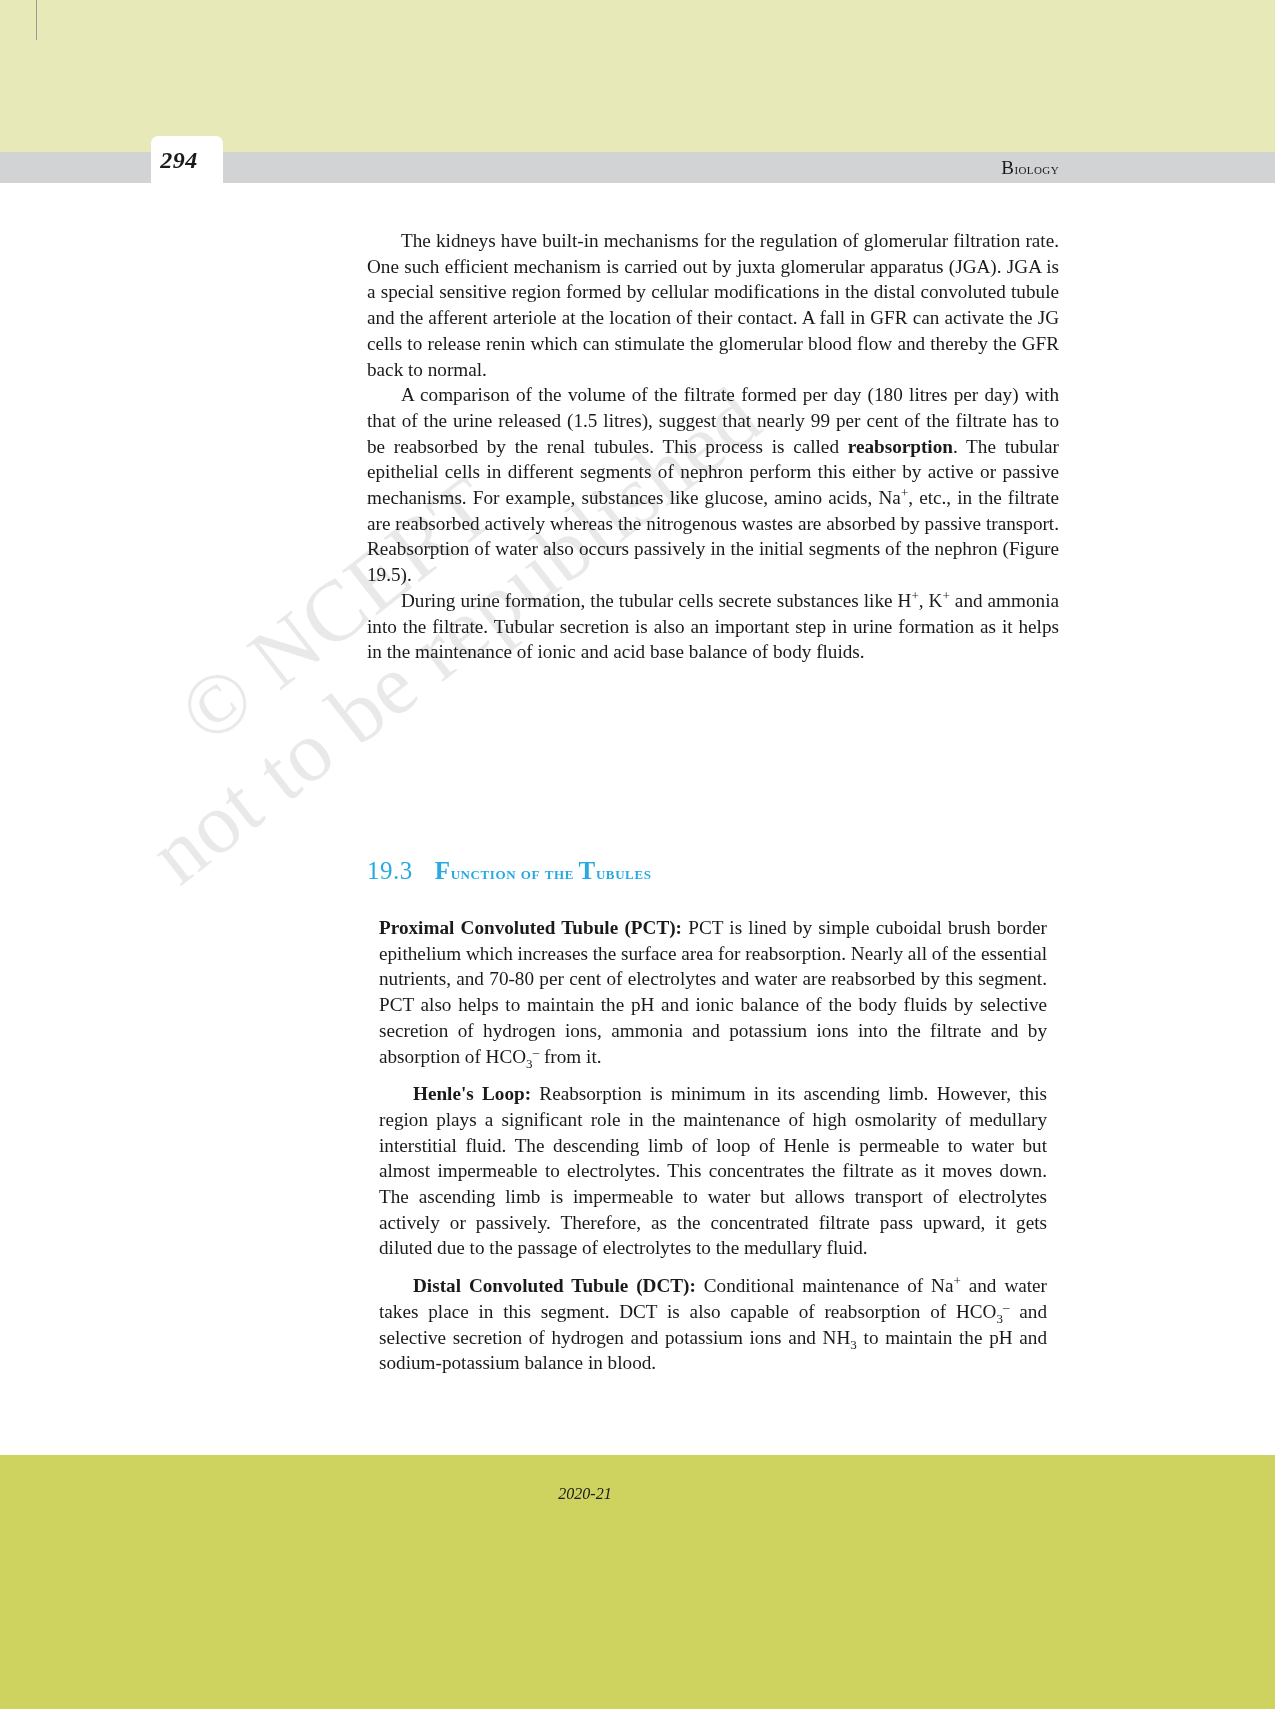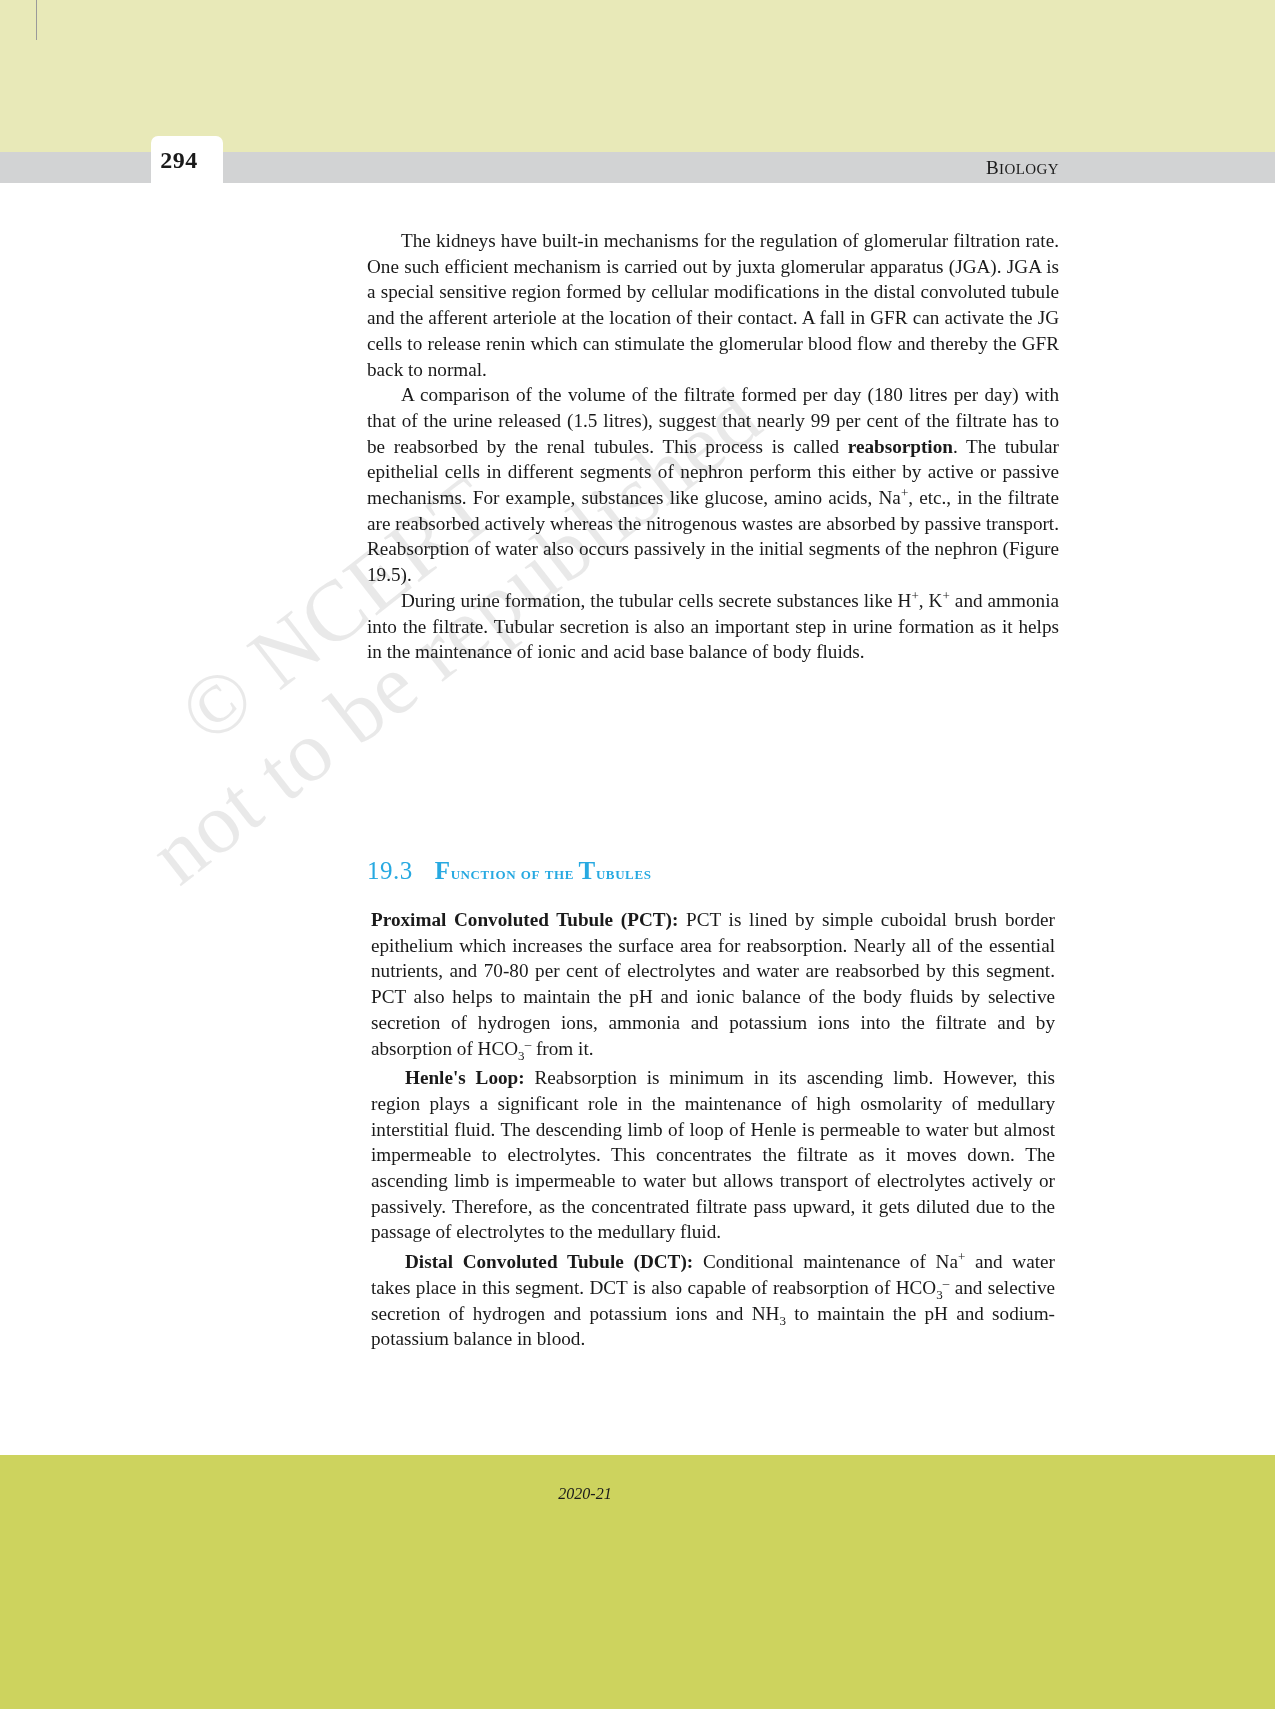--- a/index.html
+++ b/index.html
@@ -64,33 +64,34 @@
   .page-tab-num {
     position: absolute;
     left: 151px; top: 147px;
     width: 56px;
     text-align: center;
     font-family: "Liberation Serif", serif;
     font-weight: bold;
     font-size: 24px;
     color: #1a1a1a;
     letter-spacing: 0.5px;
+    font-style: italic;
   }
 
   
   .running-head {
     position: absolute;
     right: 216px; top: 157px;
     font-family: "Liberation Serif", serif;
     font-size: 19px;
     color: #1a1a1a;
     letter-spacing: 0.4px;
   }
   .running-head .small-caps-first { font-size: 19px; }
-  .running-head .small-caps-rest { font-size: 15px; }
+  .running-head .small-caps-rest { font-size: 11px; }
 
   
   .content {
     position: absolute;
     left: 367px;
     top: 228px;
     width: 692px;
     font-size: 19.2px;
     line-height: 25.7px;
     color: #1a1a1a;
@@ -132,21 +133,21 @@
   .content2 {
     position: absolute;
     left: 367px;
     top: 903px;
     width: 692px;
     font-size: 19.2px;
     line-height: 25.7px;
     color: #1a1a1a;
     text-align: justify;
   }
-  .content2 p { margin: 4px; text-indent: 34px; }
+  .content2 p { margin: 12px; text-indent: 34px; }
   .content2 p.noindent { text-indent: 0; }
 
   
   .watermark {
     position: absolute;
     left: 250px;
     top: 430px;
     width: 780px;
     height: 860px;
     pointer-events: none;

